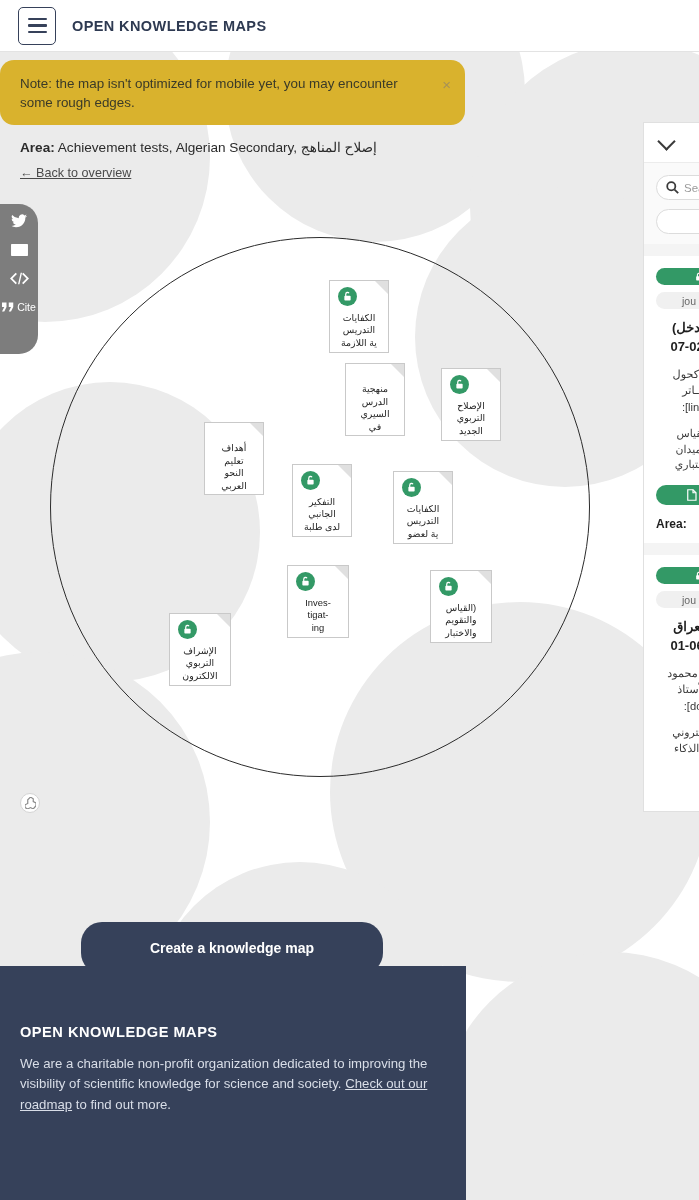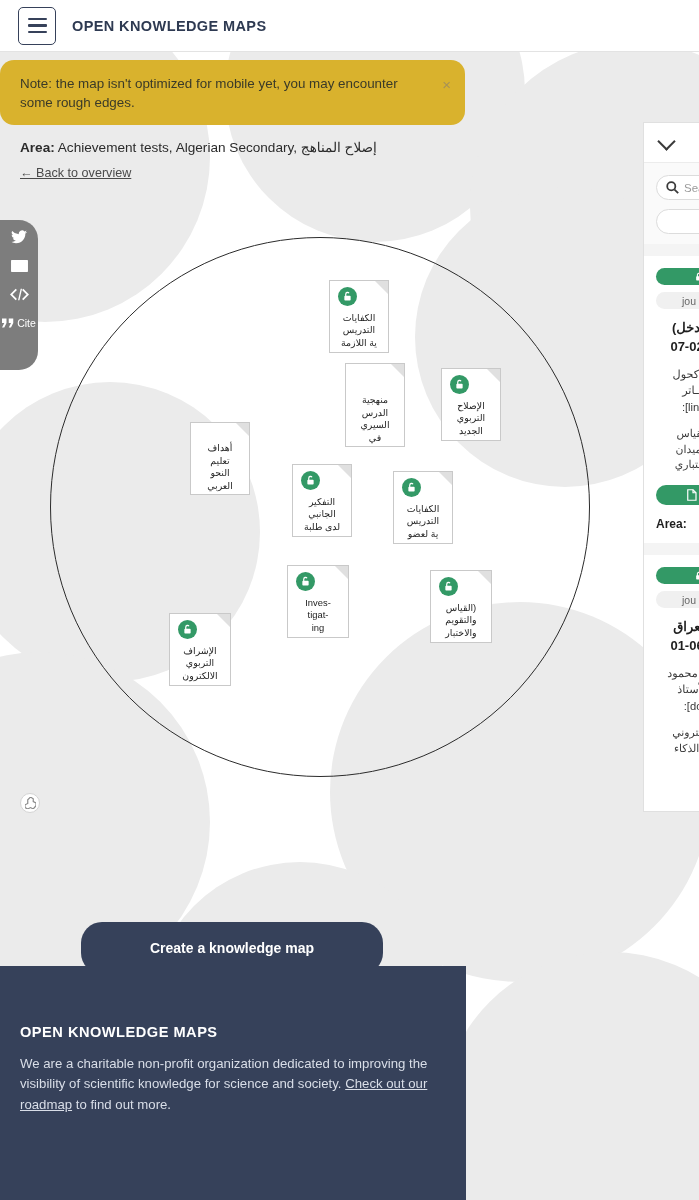--- a/index.html
+++ b/index.html
@@ -50,21 +50,21 @@
     font-size:13.6px; color:#2b2b2b;
   }
   .area-line b { font-weight:bold; }
   .back-link {
     position:absolute; top:166px; left:20px; z-index:20;
     font-size:12.6px; color:#4a4a4a; text-decoration:underline; cursor:pointer;
   }
 
   
   .social {
-    position:absolute; left:0px; top:220px; width:38px; height:150px;
+    position:absolute; left:0px; top:204px; width:38px; height:150px;
     background:#7d7d7d; border-radius:0 19px 19px 0; z-index:30;
     display:flex; flex-direction:column; align-items:center;
     padding-top:10px; gap:16px;
   }
   .social .sitem { color:#fff; cursor:pointer; display:flex; align-items:center; justify-content:center; }
   .social svg { display:block; fill:#fff; }
   .cite-row { display:flex; align-items:center; gap:3px; font-size:10.5px; color:#fff; }
 
   
   .mapzone { position:absolute; top:190px; left:0; width:640px; height:600px; z-index:10; }
@@ -249,39 +249,39 @@
           <span class="dogear"></span>
           <span class="oa">
             <svg width="11" height="11" viewBox="0 0 14 14">
               <path d="M4 6V4a3 3 0 0 1 5.6-1.5l-1.4.8A1.5 1.5 0 0 0 5.5 4v2H10a1 1 0 0 1 1 1v4a1 1 0 0 1-1 1H4a1 1 0 0 1-1-1V7a1 1 0 0 1 1-1z"></path>
             </svg>
           </span>
           <span class="ptxt">الكفايات
 التدريس
 ية اللازمة</span>
         </div>
-        <div class="paper noa" style="left: 345px; top: 173px; width: 60px; height: 84px;">
+        <div class="paper noa" style="left: 345px; top: 173px; width: 60px; height: 73px;">
           <span class="dogear"></span>
           <span class="ptxt">منهجية
 الدرس
 السيري
 في</span>
         </div>
         <div class="paper" style="left: 441px; top: 178px; width: 60px; height: 73px;">
           <span class="dogear"></span>
           <span class="oa">
             <svg width="11" height="11" viewBox="0 0 14 14">
               <path d="M4 6V4a3 3 0 0 1 5.6-1.5l-1.4.8A1.5 1.5 0 0 0 5.5 4v2H10a1 1 0 0 1 1 1v4a1 1 0 0 1-1 1H4a1 1 0 0 1-1-1V7a1 1 0 0 1 1-1z"></path>
             </svg>
           </span>
           <span class="ptxt">الإصلاح
 التربوي
 الجديد</span>
         </div>
-        <div class="paper noa" style="left: 190px; top: 232px; width: 60px; height: 73px;">
+        <div class="paper noa" style="left: 204px; top: 232px; width: 60px; height: 73px;">
           <span class="dogear"></span>
           <span class="ptxt">أهداف
 تعليم
 النحو
 العربي</span>
         </div>
         <div class="paper" style="left: 292px; top: 274px; width: 60px; height: 73px;">
           <span class="dogear"></span>
           <span class="oa">
             <svg width="11" height="11" viewBox="0 0 14 14">

